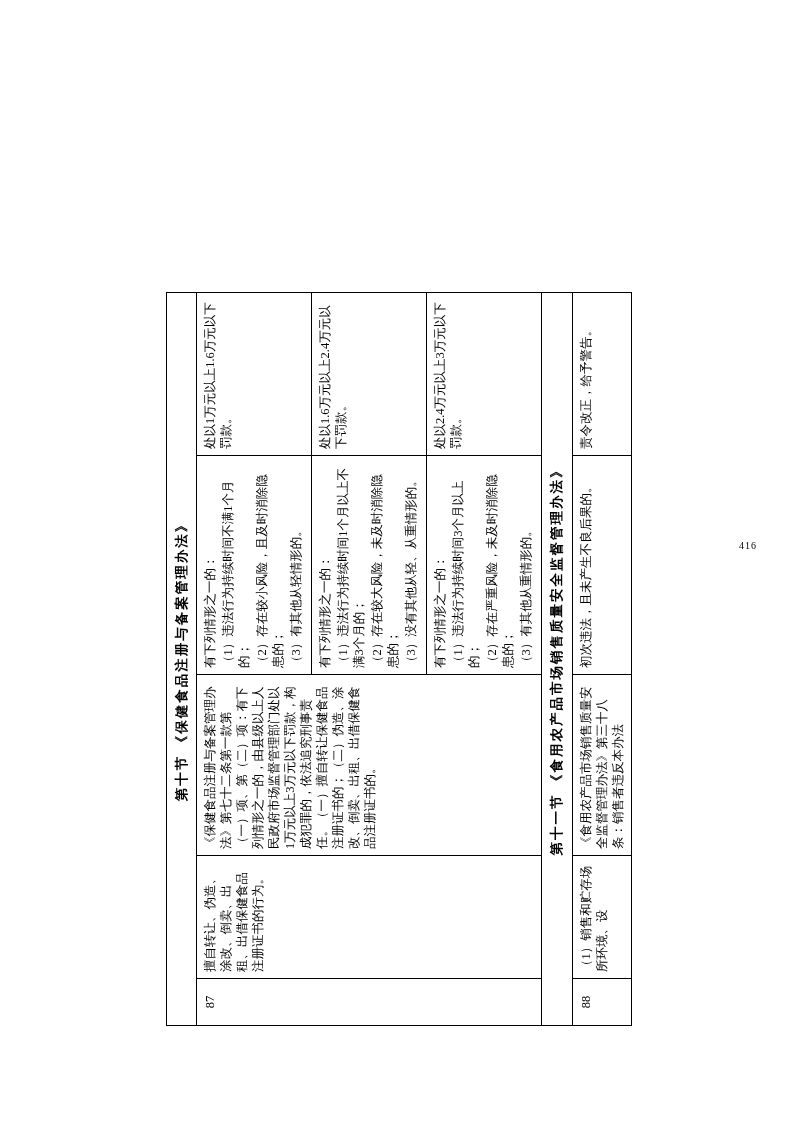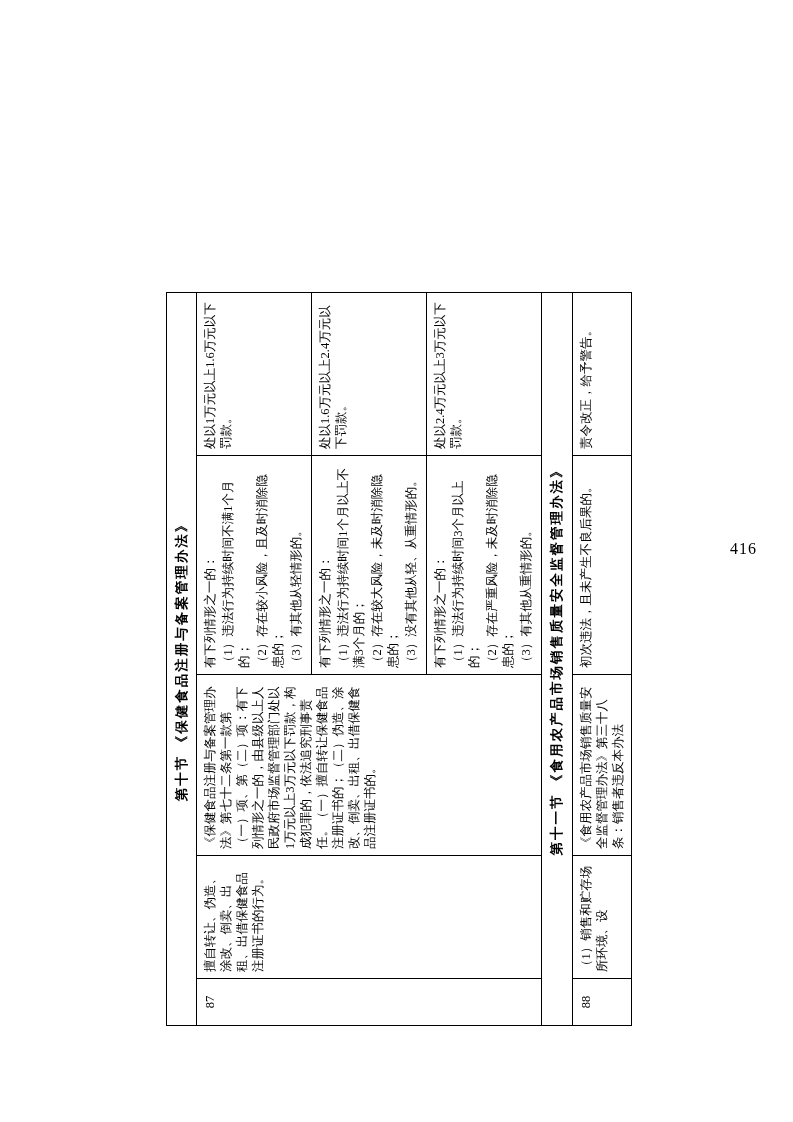--- a/index.html
+++ b/index.html
@@ -14,21 +14,21 @@
     font-family: "Liberation Serif", serif;
     color: #000000;
     overflow: hidden;
   }
 
   
   .page-number {
     position: absolute;
     right: 36px;
     top: 540px;
-    font-size: 16px;
+    font-size: 10px;
     font-family: "Liberation Serif", serif;
     letter-spacing: 1px;
   }
 
   
   .table-wrap {
     position: absolute;
     left: 0px;
     top: 0px;
     width: 793px;

